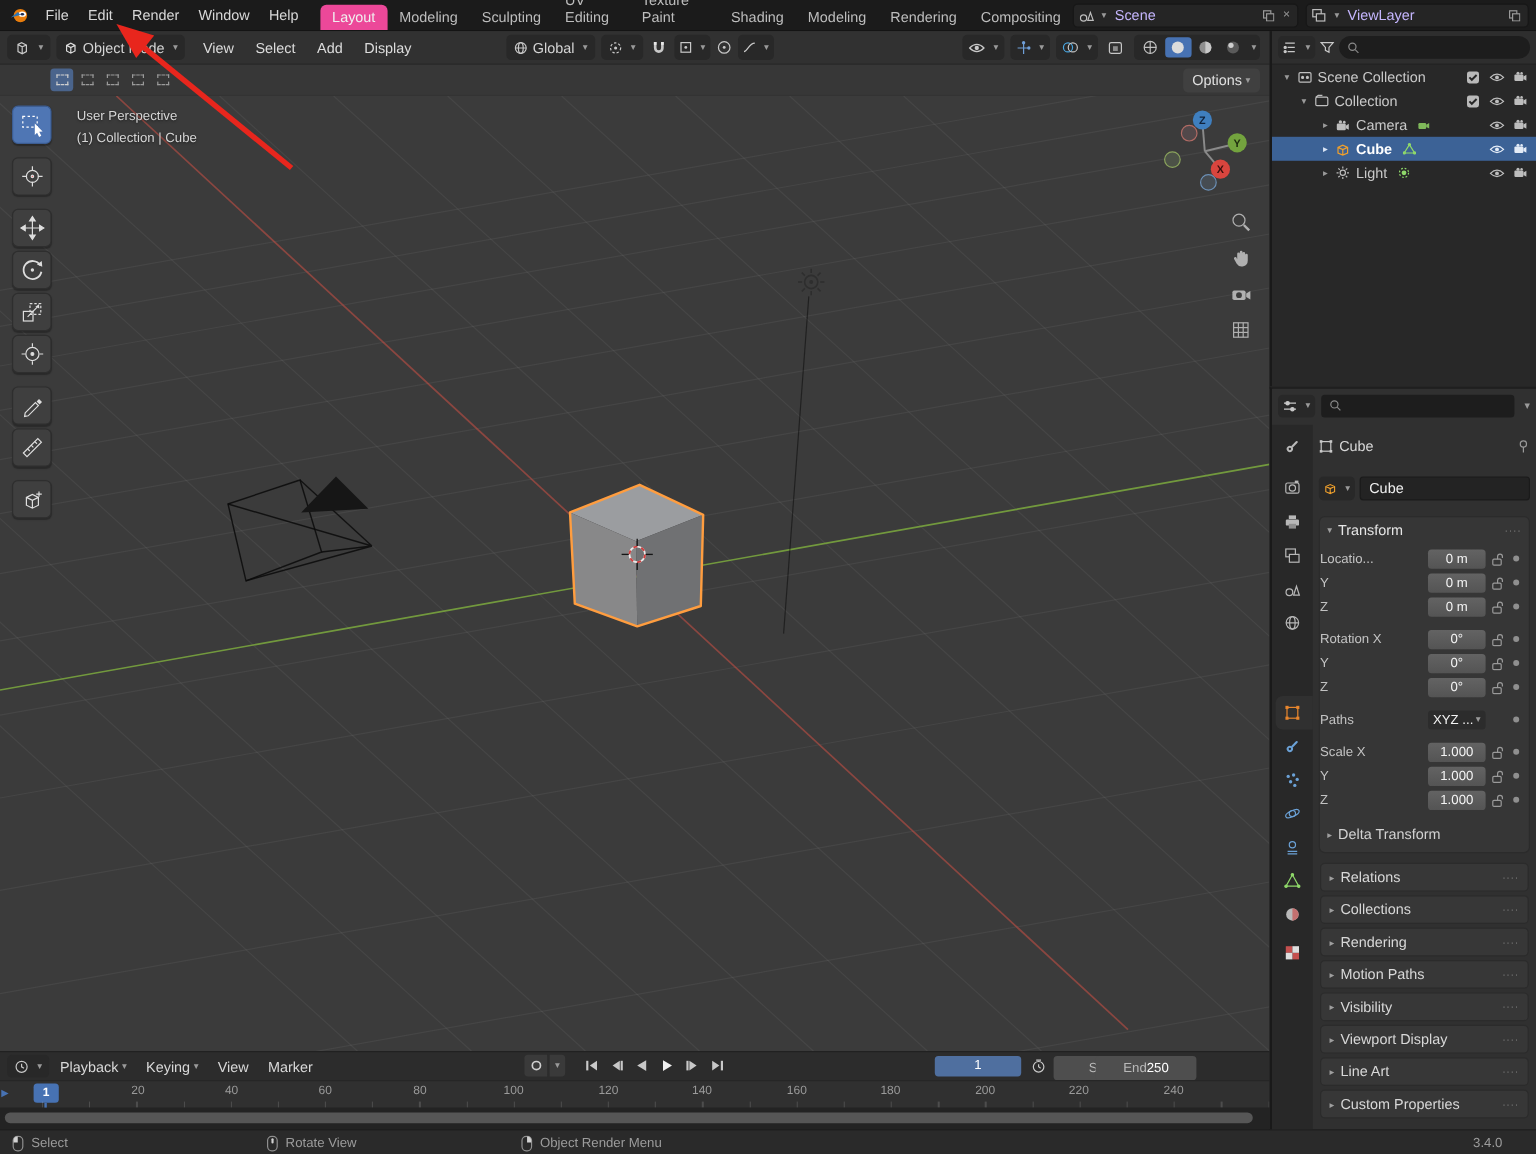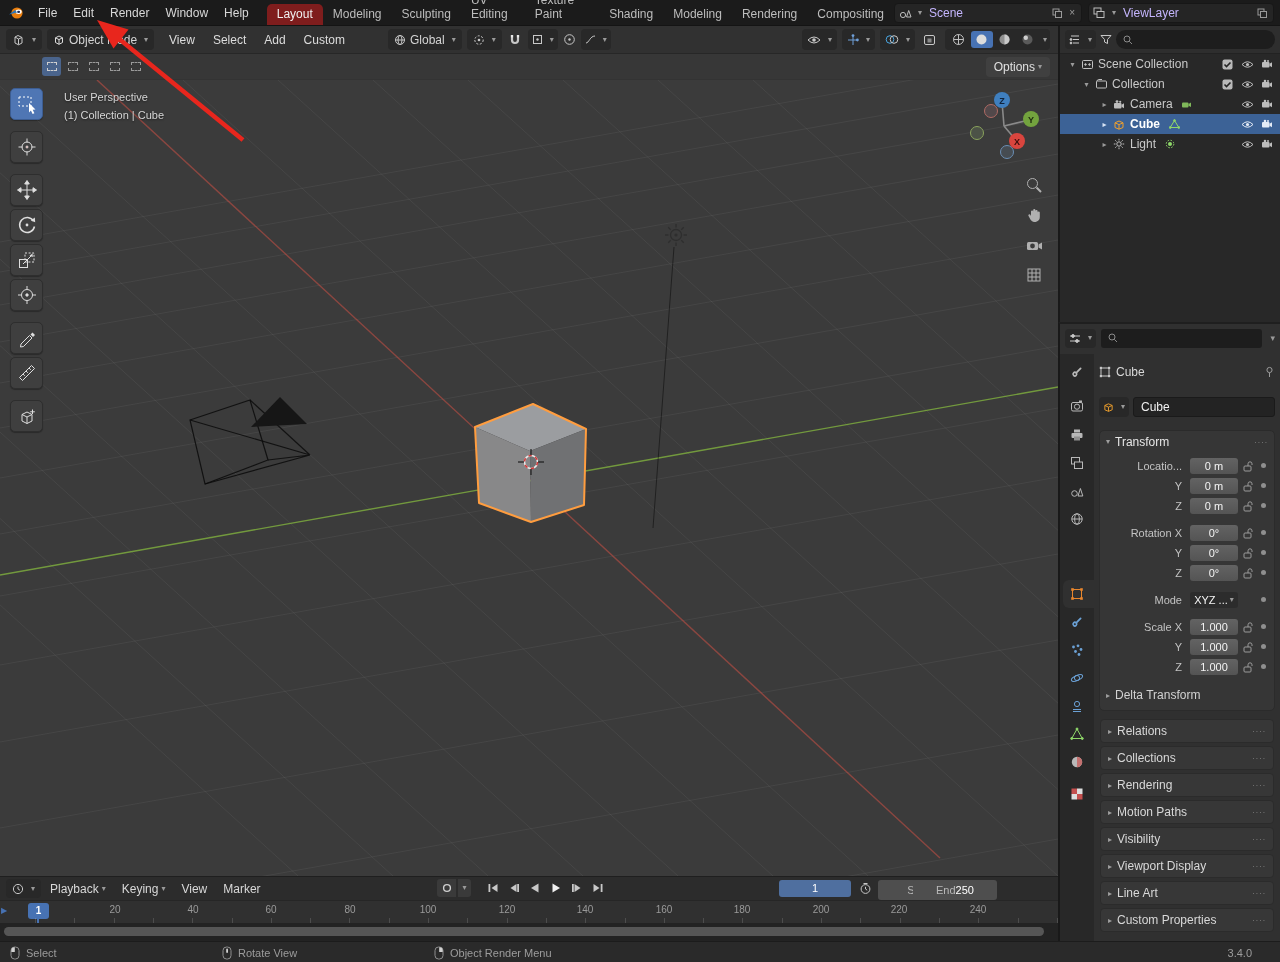--- a/index.html
+++ b/index.html
@@ -8,31 +8,31 @@
   .app{position:relative;width:1280px;height:962px;overflow:hidden;background:#3b3b3b;font-size:12px;color:#d4d4d4;user-select:none}
   .abs{position:absolute}
   .car{color:#9a9a9a;font-size:8px;margin-left:3px;line-height:1}
   svg{display:block}
 
   
   .topbar{position:absolute;left:0;top:0;width:1280px;height:26px;background:#1b1b1b;display:flex;align-items:center;padding:0 6px;border-bottom:1px solid #141414}
   .tb-menu{padding:0 8px;height:20px;display:flex;align-items:center;color:#d8d8d8;border-radius:3px}
   .ws-wrap{display:flex;align-items:flex-end;height:100%;margin-left:10px}
   .ws-tab{padding:3px 10px 4px;color:#bdbdbd;font-size:12px;border-radius:5px 5px 0 0}
-  .ws-tab.active{background:#7f1d1d;color:#f0f0f0}
+  .ws-tab.active{background:#ec4899;color:#f0f0f0}
   .tb-right{margin-left:auto;display:flex;align-items:center;gap:6px}
   .idchip{display:flex;align-items:center;background:#252525;border:1px solid #171717;border-radius:4px;height:20px;padding:0 4px;gap:3px}
   .idchip .lbl{color:#c4b5fd;padding:0 4px;min-width:70px}
   .mini{color:#9a9a9a;font-size:10px;padding:0 2px}
 
   
   .vp-header{position:absolute;left:0;top:26px;width:1058px;height:28px;background:#313131;display:flex;align-items:center;padding:0 6px;border-bottom:1px solid #272727}
   .chip{display:inline-flex;align-items:center;background:#282828;border-radius:4px;height:21px;padding:0 6px;gap:4px}
   .hdr-menu{padding:0 9px;color:#dcdcdc}
-  .vph-center{position:absolute;left:388px;top:3px;display:flex;align-items:center;gap:5px}
+  .vph-center{position:absolute;left:422px;top:3px;display:flex;align-items:center;gap:5px}
   .vph-right{position:absolute;right:8px;top:3px;display:flex;align-items:center;gap:5px}
   .shadegrp{display:flex;align-items:center;background:#282828;border-radius:4px;height:21px;padding:0 3px;gap:1px}
   .shadebtn{width:22px;height:17px;border-radius:3px;display:flex;align-items:center;justify-content:center}
   .shadebtn.active{background:#4772b3}
 
   
   .toolsettings{position:absolute;left:0;top:54px;width:1058px;height:26px;background:#373737;display:flex;align-items:center;padding:0 8px;border-bottom:1px solid #333}
   .ts-btn{width:19px;height:19px;border-radius:3px;margin-right:2px;display:flex;align-items:center;justify-content:center}
   .ts-btn.active{background:#4a648c}
   .ts-box{width:10px;height:9px;border:1px dashed #cfcfcf}
@@ -87,21 +87,21 @@
   .tabico{position:absolute;left:9px;width:16px;height:16px;display:flex;align-items:center;justify-content:center}
   .tabpill{position:absolute;left:3px;top:226px;width:31px;height:28px;background:#303030;border-radius:6px 0 0 6px}
   .pr-content{position:absolute;left:34px;top:30px;right:0;bottom:0;padding:8px 5px 0 5px;overflow:hidden}
   .crumb{display:flex;align-items:center;gap:5px;height:20px;color:#d8d8d8}
   .namerow{display:flex;align-items:center;gap:4px;margin-top:15px}
   .namefield{flex:1;height:20px;background:#232323;border:1px solid #1a1a1a;border-radius:3px;color:#f0f0f0;display:flex;align-items:center;padding:0 7px}
   .panel{margin-top:13px;background:#363636;border:1px solid #2b2b2b;border-radius:5px;padding-bottom:5px}
   .panel-h{height:21px;display:flex;align-items:center;padding:0 6px;gap:5px;color:#e6e6e6}
   .grips{margin-left:auto;color:#787878;font-size:9px;letter-spacing:1px}
   .trow{display:flex;align-items:center;height:19px;margin:0 4px 1px 0}
-  .tlabel{flex:1;text-align:right;padding-right:8px;color:#c3c3c3;font-size:11px;white-space:nowrap;overflow:hidden}
+  .tlabel{flex:1;text-align:left;padding-right:8px;color:#c3c3c3;font-size:11px;white-space:nowrap;overflow:hidden}
   .tfield{width:48px;height:16px;background:linear-gradient(#636363,#545454);border-radius:3px;color:#f4f4f4;font-size:11px;text-align:center;line-height:16px;flex:none}
   .tfield.dd{background:#2c2c2c;display:flex;align-items:center;justify-content:center;gap:2px}
   .ticon{width:18px;display:flex;justify-content:center;flex:none}
   .tdot{width:14px;display:flex;justify-content:center;align-items:center;flex:none}
   .tdot i{width:5px;height:5px;border-radius:50%;background:#8f8f8f;display:block}
   .tspacer{height:7px}
   .subpanel-h{display:flex;align-items:center;gap:5px;height:20px;padding:0 6px;margin-top:9px;color:#d2d2d2}
   .sect{height:24px;margin:3px 1px 0 1px;background:#373737;border:1px solid #2b2b2b;border-radius:4px;display:flex;align-items:center;gap:5px;padding:0 7px;color:#d8d8d8}
   .scaret{color:#9f9f9f;font-size:8px}
 
@@ -184,21 +184,21 @@
     <div class="chip" style="margin-right:6px">
       <svg width="12" height="12" viewBox="0 0 12 12">
           <path d="M2.5 8.5 V3.8 L6 2 L9.5 3.8 V8.5 L6 10.3 Z M2.5 3.8 L6 5.6 L9.5 3.8 M6 5.6 V10.3" fill="none" stroke="#dcdcdc"></path>
         </svg>
       <span>Object Mode</span>
       <span class="car">▾</span>
     </div>
     <div class="hdr-menu">View</div>
     <div class="hdr-menu">Select</div>
     <div class="hdr-menu">Add</div>
-    <div class="hdr-menu">Custom</div>
+    <div class="hdr-menu">Display</div>
 
     <div class="vph-center">
       <div class="chip">
         <svg width="12" height="12" viewBox="0 0 12 12">
             <circle cx="6" cy="6" r="4.5" fill="none" stroke="#c8c8c8"></circle>
             <ellipse cx="6" cy="6" rx="2" ry="4.5" fill="none" stroke="#c8c8c8"></ellipse>
             <line x1="1.5" y1="6" x2="10.5" y2="6" stroke="#c8c8c8"></line>
           </svg>
         <span>Global</span>
         <span class="car">▾</span>
@@ -1106,21 +1106,21 @@
                   <rect x="2" y="6" width="7" height="5" rx="1"></rect>
                   <path d="M6 6 V3.8 a2 2 0 0 1 4 0 V5"></path>
                 </svg>
               </span>
             <span class="tdot">
                 <i></i>
               </span>
           </div>
           <div class="tspacer"></div>
           <div class="trow">
-            <span class="tlabel">Mode</span>
+            <span class="tlabel">Paths</span>
             <span class="tfield dd">
                 <span>XYZ ...</span>
                 <span class="car" style="margin:0">▾</span>
               </span>
             <span class="ticon"></span>
             <span class="tdot">
                 <i></i>
               </span>
           </div>
           <div class="tspacer"></div>

